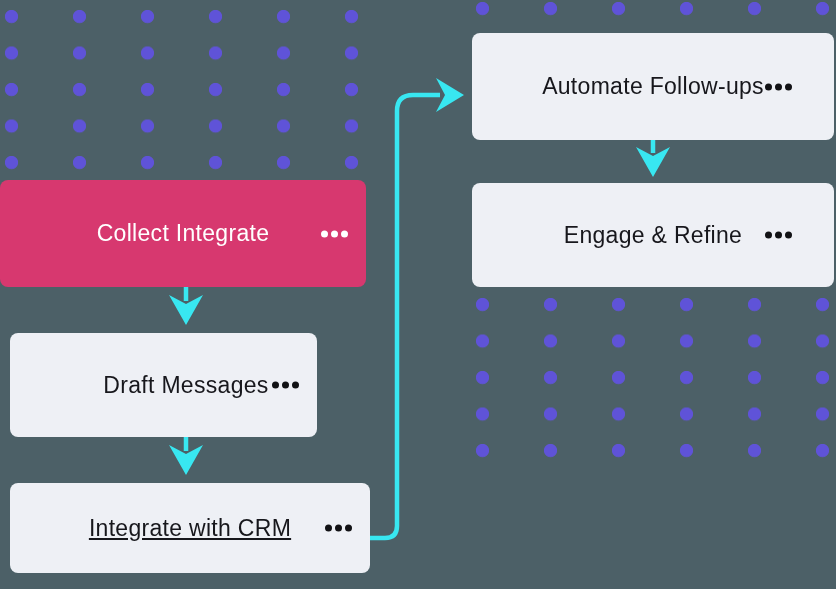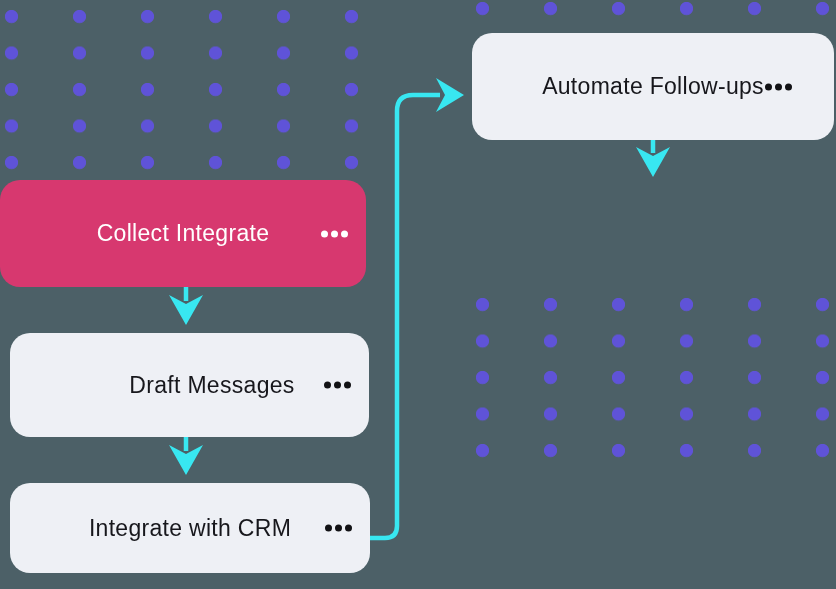--- a/index.html
+++ b/index.html
@@ -21,33 +21,33 @@
   .dotgrid.tl{left:5px;top:10px;width:354px;height:160px;}
   .dotgrid.tr{left:476px;top:2px;width:356px;height:14px;}
   .dotgrid.br{left:476px;top:298px;width:356px;height:160px;}
 
   
   svg.connectors{position:absolute;left:0;top:0;pointer-events:none;}
 
   
   .node{
     position:absolute;
-    border-radius:20px;
+    border-radius:8px;
     display:flex;align-items:center;justify-content:center;
     box-sizing:border-box;
   }
   .node.light{background:#EEF0F5;color:#17171C;}
   .node.pink{background:#D7386F;color:#FFFFFF;}
   .node .label{
     font-size:23px;font-weight:500;letter-spacing:.3px;
     white-space:nowrap;
   }
   .node.n-collect  {left:0;   top:180px;width:366px;height:107px;}
-  .node.n-draft    {left:10px;top:333px;width:359px;height:104px;padding-left:45px;}
-  .node.n-integrate{left:10px;top:483px;width:360px;height:90px;}
+  .node.n-draft    {left:10px;top:333px;width:307px;height:104px;padding-left:45px;}
+  .node.n-integrate{left:10px;top:483px;width:360px;height:90px;text-decoration:underline;}
   .node.n-automate {left:472px;top:33px; width:362px;height:107px;}
   .node.n-engage   {left:472px;top:183px;width:362px;height:104px;}
 
   
   .menu{
     position:absolute;top:50%;transform:translateY(-50%);
     display:flex;gap:3px;align-items:center;cursor:pointer;
   }
   .node.col-left  .menu{right:18px;}
   .node.col-right .menu{right:42px;}
@@ -115,14 +115,22 @@
 
   <div class="node light n-automate col-right">
     <span class="label">Automate Follow-ups</span>
     <span class="menu">
         <i></i>
         <i></i>
         <i></i>
       </span>
   </div>
 
+  <div class="node light n-engage col-right">
+    <span class="label">Engage &amp; Refine</span>
+    <span class="menu">
+        <i></i>
+        <i></i>
+        <i></i>
+      </span>
+  </div>
 
 </div>
 
 </body></html>

